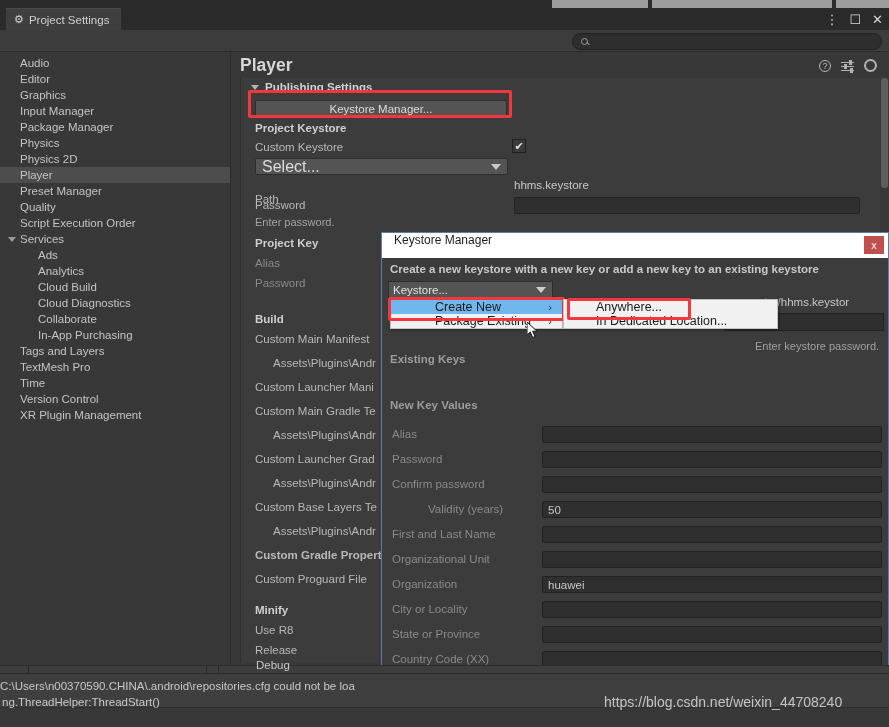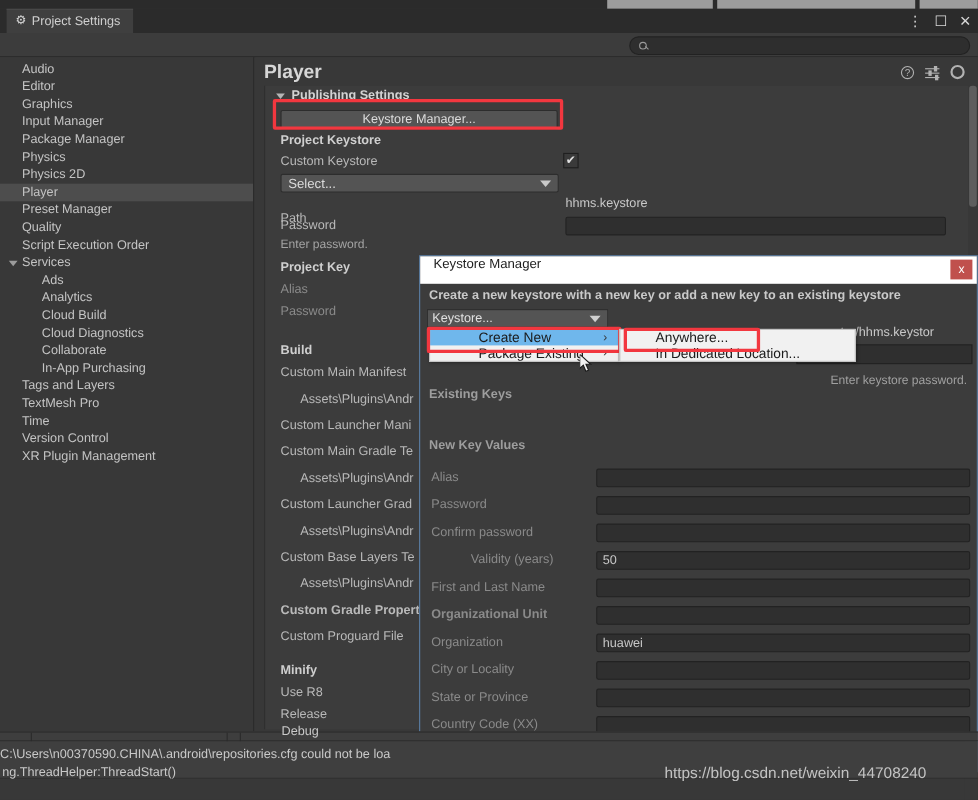--- a/index.html
+++ b/index.html
@@ -85,21 +85,21 @@
   .fld-label { position:absolute; font-size:11.5px; color:#b9b9b9; white-space:nowrap; }
   .fld-label.dim { color:#8a8a8a; }
   .fld-value { position:absolute; font-size:11.5px; color:#c9c9c9; white-space:nowrap; }
   .chk {
     position:absolute; width:14px; height:14px; background:#3a3a3a;
     border:1px solid #1f1f1f; display:flex; align-items:center; justify-content:center;
     color:#e2e2e2; font-size:11px; line-height:1;
   }
   .dropdown {
     position:absolute; height:17px; background:#545454; border:1px solid #2d2d2d; border-radius:2px;
-    color:#dcdcdc; font-size:12px; display:flex; align-items:center; padding-left:6px;
+    color:#dcdcdc; font-size:16px; display:flex; align-items:center; padding-left:6px;
   }
   .dropdown .arw { position:absolute; right:6px; width:0;height:0;border-left:5px solid transparent;border-right:5px solid transparent;border-top:6px solid #c9c9c9; }
   .textfield { position:absolute; height:17px; background:#2f2f2f; border:1px solid #222; border-radius:2px;
     font-size:11.5px; color:#c8c8c8; display:flex; align-items:center; padding-left:5px; }
   .hint { position:absolute; font-size:11px; color:#a3a3a3; }
 
   
   .dlg { position:absolute; left:381px; top:232px; width:508px; height:470px; background:#3c3c3c; border:1px solid #5b7fa6; }
   .dlg-title { position:absolute; left:0; top:0; width:506px; height:25px; background:#ffffff; display:flex; align-items:flex-start; }
   .dlg-title span { margin-left:12px; font-size:12px; color:#1d1d1d; }
@@ -356,21 +356,21 @@
         <div class="fld-label dim" style="left: 10px; top: 195px;">Alias</div>
         <div class="textfield" style="left: 160px; top: 193px; width: 340px;"></div>
         <div class="fld-label dim" style="left: 10px; top: 220px;">Password</div>
         <div class="textfield" style="left: 160px; top: 218px; width: 340px;"></div>
         <div class="fld-label dim" style="left: 10px; top: 245px;">Confirm password</div>
         <div class="textfield" style="left: 160px; top: 243px; width: 340px;"></div>
         <div class="fld-label dim" style="left: 10px; top: 270px; margin-left: 36px;">Validity (years)</div>
         <div class="textfield" style="left: 160px; top: 268px; width: 340px;">50</div>
         <div class="fld-label dim" style="left: 10px; top: 295px;">First and Last Name</div>
         <div class="textfield" style="left: 160px; top: 293px; width: 340px;"></div>
-        <div class="fld-label dim" style="left: 10px; top: 320px; font-weight: bold;">Organizational Unit</div>
+        <div class="fld-label dim" style="left: 10px; top: 320px;">Organizational Unit</div>
         <div class="textfield" style="left: 160px; top: 318px; width: 340px;"></div>
         <div class="fld-label dim" style="left: 10px; top: 345px;">Organization</div>
         <div class="textfield" style="left: 160px; top: 343px; width: 340px;">huawei</div>
         <div class="fld-label dim" style="left: 10px; top: 370px;">City or Locality</div>
         <div class="textfield" style="left: 160px; top: 368px; width: 340px;"></div>
         <div class="fld-label dim" style="left: 10px; top: 395px;">State or Province</div>
         <div class="textfield" style="left: 160px; top: 393px; width: 340px;"></div>
         <div class="fld-label dim" style="left: 10px; top: 420px;">Country Code (XX)</div>
         <div class="textfield" style="left: 160px; top: 418px; width: 340px;"></div>
       </div>

